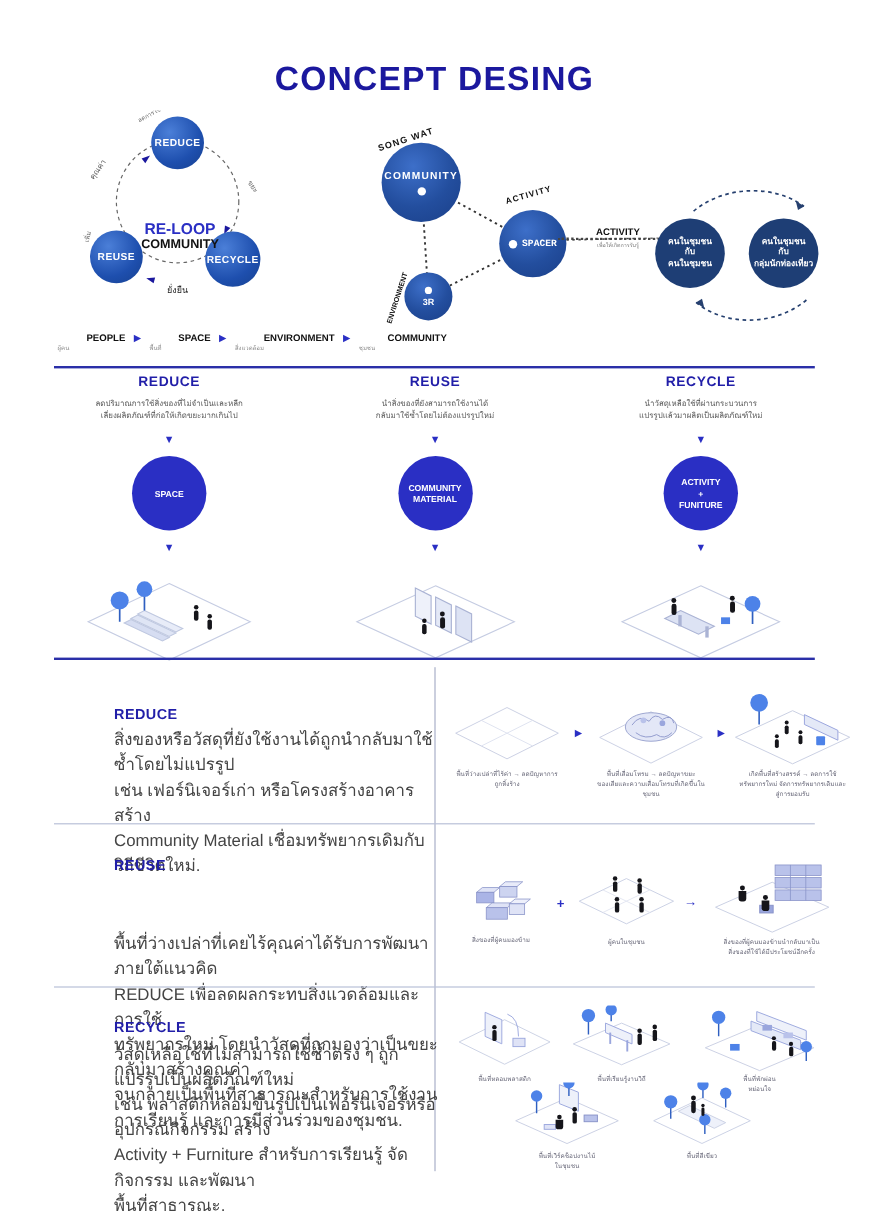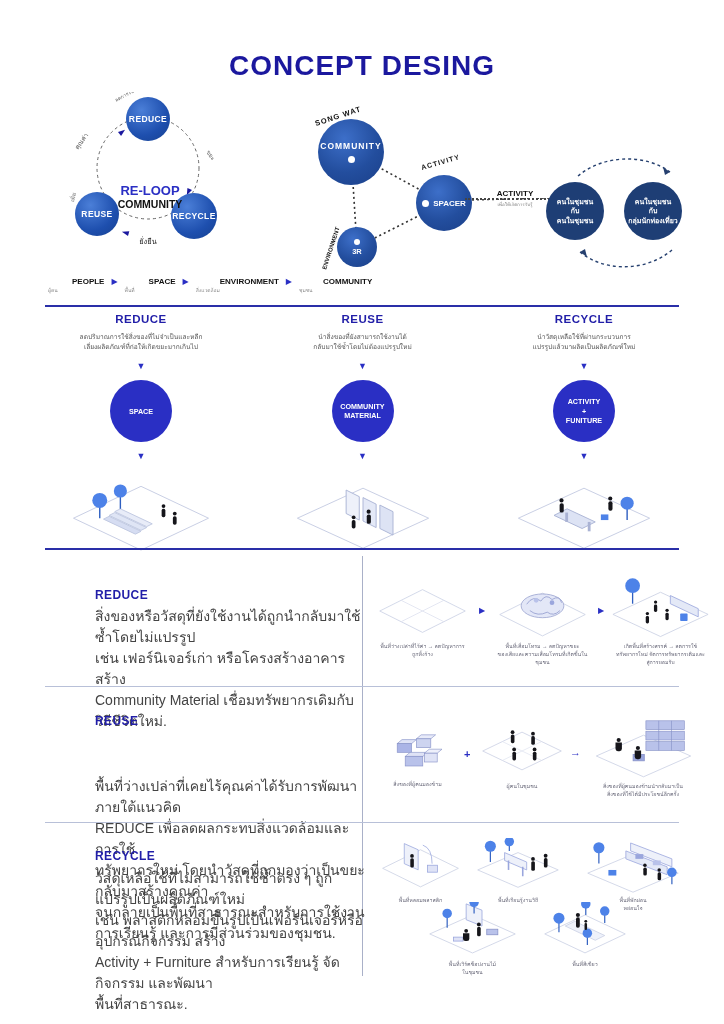--- a/index.html
+++ b/index.html
@@ -101,21 +101,21 @@
       <line x1="57" y1="147" x2="144" y2="103" stroke="#333" stroke-width="1.6" stroke-dasharray="2,3"></line>
       <line x1="172" y1="100" x2="250" y2="98" stroke="#444" stroke-width="1.4" stroke-dasharray="2,3"></line>
       <text class="svgtext" x="16" y="26" font-size="7.5" font-weight="bold" fill="#111" letter-spacing="1" transform="rotate(-18 16 26)">SONG WAT</text>
       <text class="svgtext" x="122" y="70" font-size="7" font-weight="bold" fill="#111" letter-spacing="1" transform="rotate(-16 122 70)">ACTIVITY</text>
       <text class="svgtext" x="26" y="170" font-size="6" font-weight="bold" fill="#111" transform="rotate(-72 26 170)">ENVIRONMENT</text>
     </svg>
     <div class="netnode" style="left:18px;top:19px;width:66px;height:66px;font-size:8.5px;letter-spacing:1px;">
       <span>COMMUNITY</span>
       <span class="dot" style="margin-top:5px;"></span>
     </div>
-    <div class="netnode" style="left:116px;top:75px;width:56px;height:56px;font-size:8px;flex-direction:row;gap:4px;">
+    <div class="netnode" style="left:116px;top:75px;width:56px;height:56px;font-size:8px;flex-direction:row;gap:4px;font-family:Liberation Mono, monospace;">
       <span class="dot"></span>
       <span>SPACER</span>
     </div>
     <div class="netnode" style="left:37px;top:127px;width:40px;height:40px;font-size:7.5px;">
       <span class="dot" style="width:6px;height:6px;"></span>
       <span style="margin-top:2px;">3R</span>
     </div>
   </div>
 
   <div class="awareness">

